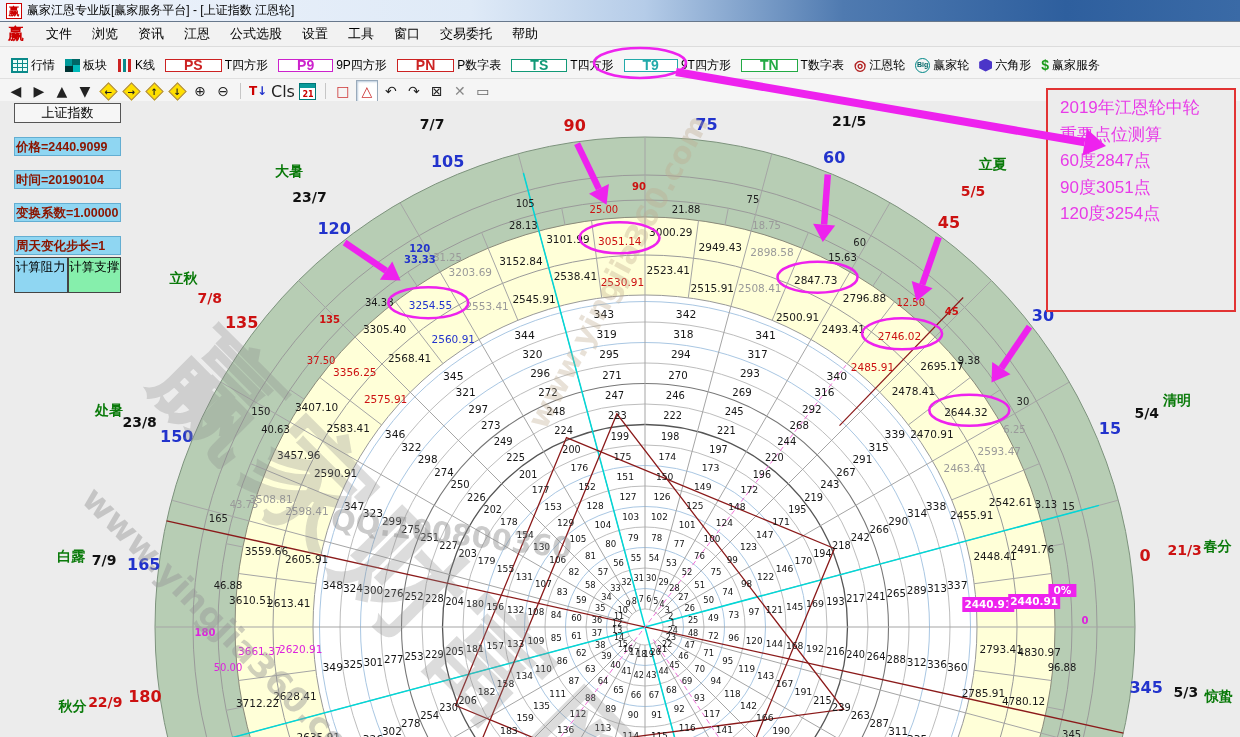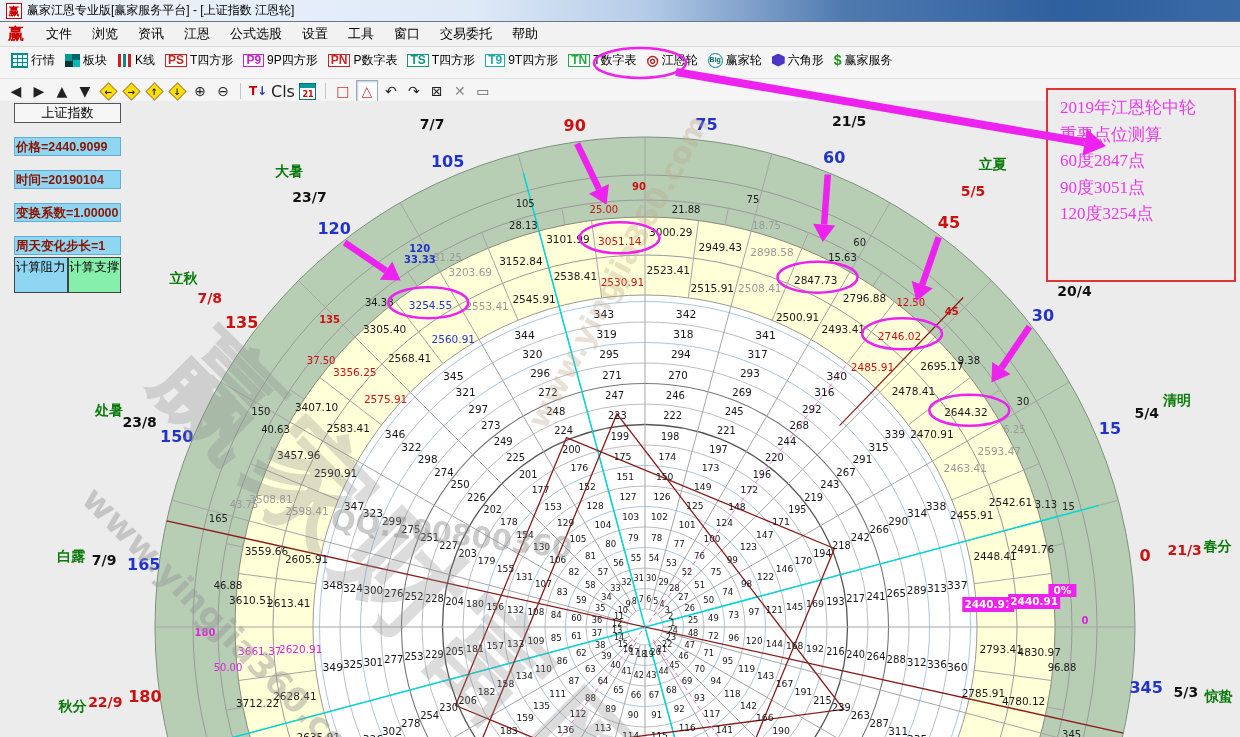--- a/index.html
+++ b/index.html
@@ -10,30 +10,30 @@
     font-size:12px;color:#000;border-bottom:1px solid #68788c;
     background:linear-gradient(90deg,#eef3fb 0,#dfeaf7 38%,#b5cce8 52%,#4f7ab0 68%,#2e5f9e 86%,#3a6aa6 100%)}
   .app-icon{color:#c00;background:#fff;border:1px solid #c00;font-weight:bold;font-size:11px;
     width:14px;height:14px;line-height:14px;text-align:center;margin-right:5px}
   
   .menubar{height:24px;background:#f2f2f2;display:flex;align-items:center;font-size:13px;
     border-bottom:1px solid #dcdcdc;padding-left:8px}
   .menu-logo{color:#c00;font-weight:bold;font-size:16px;margin-right:12px}
   .menu-item{padding:0 10px;white-space:nowrap}
   
-  .toolbar1{height:31px;background:#f5f5f5;display:flex;align-items:flex-start;font-size:12px;
+  .toolbar1{height:31px;background:#f5f5f5;display:flex;align-items:flex-end;font-size:12px;
     border-bottom:1px solid #e0e0e0;padding-left:6px}
   .tb-item{display:flex;align-items:center;gap:3px;padding:0 5px;height:26px;white-space:nowrap}
   .ic{width:15px;height:13px;display:inline-block}
   .ic-grid{border:1px solid #0a8a8a;background-color:#eafcf8;
     background-image:linear-gradient(#0a8a8a 1px,transparent 1px),linear-gradient(90deg,#0a8a8a 1px,transparent 1px);
     background-size:5px 4px}
   .ic-blocks{background:conic-gradient(#066 0 25%,#0bb 0 50%,#033 0 75%,#099 0)}
   .ic-candles{background:linear-gradient(90deg,transparent 0 1px,#c22 1px 4px,transparent 4px 6px,#0a8a8a 6px 9px,transparent 9px 11px,#c22 11px 14px,transparent 14px)}
-  .ic-badge{font-size:12px;font-weight:bold;border:1px solid;padding:0 2px;line-height:11px;background:#fff;display:inline-block}
+  .ic-badge{font-size:14px;font-weight:bold;border:1px solid;padding:0 18px;line-height:11px;background:#fff;display:inline-block}
   .ic-wheel{color:#b22222;font-size:14px;line-height:14px;font-weight:bold}
   .ic-big{font-size:7px;color:#066;border:1px solid #088;border-radius:50%;width:13px;height:13px;
     line-height:12px;text-align:center;font-weight:bold;display:inline-block}
   .ic-hex{width:13px;height:13px;display:inline-block;background:#4b35c8;
     clip-path:polygon(50% 0,100% 25%,100% 75%,50% 100%,0 75%,0 25%)}
   .ic-dollar{color:#1a9a1a;font-weight:bold;font-size:14px}
   .toolbar2{height:24px;background:#f5f5f5;display:flex;align-items:center;padding-left:6px;gap:3px;
     border-bottom:1px solid #cfcfcf}
   .tool-btn{min-width:20px;height:20px;display:flex;align-items:center;justify-content:center;
     font-size:14px;color:#222;font-family:"DejaVu Sans",sans-serif}
@@ -51,23 +51,23 @@
   .info-panel{position:absolute;left:14px;top:2px;width:107px;z-index:20;font-size:12.5px}
   .info-title{background:#f6f6f6;border:1px solid #555;text-align:center;height:18px;line-height:18px;font-size:13px;color:#000}
   .info-row{background:#8fd6f2;color:#8b1500;font-weight:bold;height:19px;line-height:19px;padding:0 1px;
     margin-top:14px;white-space:nowrap;overflow:hidden;border:1px solid #63aed2;box-sizing:border-box}
   .info-buttons{display:flex;margin-top:2px}
   .info-btn{width:50%;height:36px;line-height:18px;text-align:center;border:1px solid #444;font-size:12.5px;
     box-sizing:border-box;color:#000}
   .info-btn.primary{background:#8fd6f2}
   .info-btn.alt{background:#86efac}
   
-  .annot-box{position:absolute;left:1046px;top:88px;width:190px;height:194px;border:2px solid #e23333;
+  .annot-box{position:absolute;left:1046px;top:88px;width:190px;height:224px;border:2px solid #e23333;
     background:#ececec;box-sizing:border-box;padding:5px 0 0 12px;z-index:40;
-    color:#e83ae8;font-size:17px;line-height:26.5px;font-family:Liberation Serif, serif}
+    color:#e83ae8;font-size:17px;line-height:26.5px;font-family:Liberation Sans, sans-serif}
   .annot-line{white-space:nowrap}
   
   #overlay{position:absolute;left:0;top:0;z-index:60;pointer-events:none}
 </style>
 </head>
 <body>
 
 <div class="titlebar">
   <span class="app-icon">赢</span>
   <span>赢家江恩专业版[赢家服务平台] - [上证指数 江恩轮]</span>

